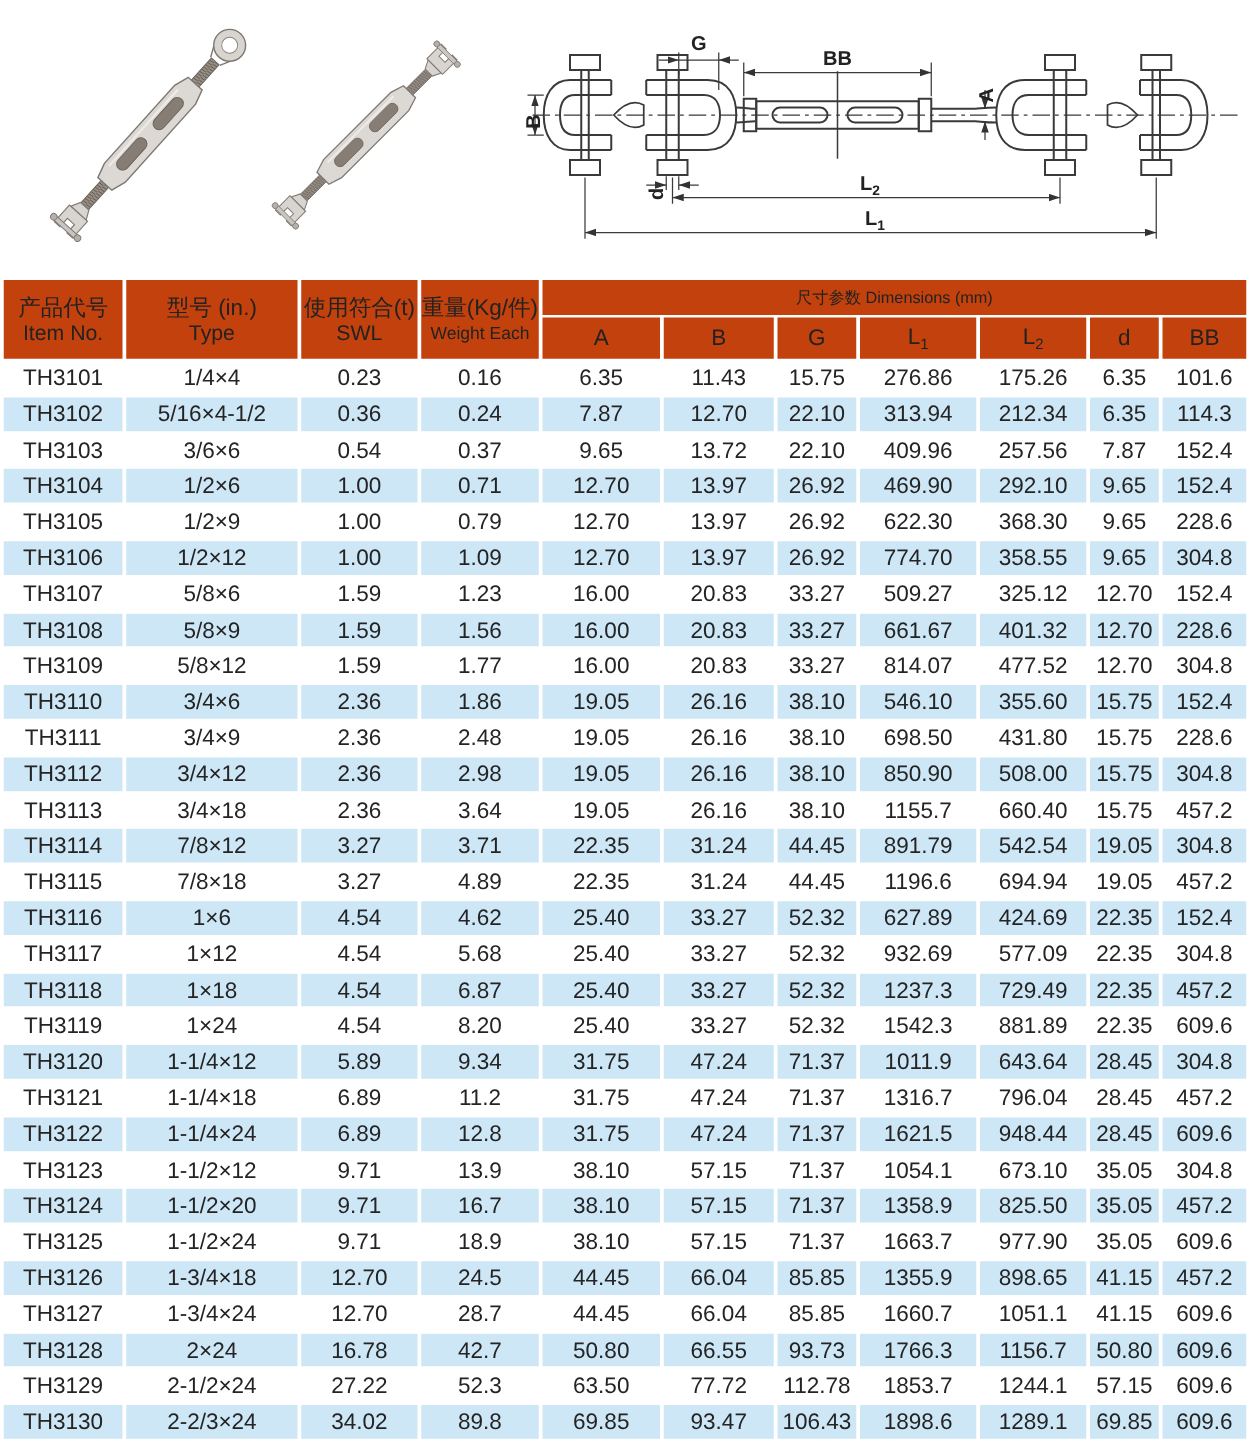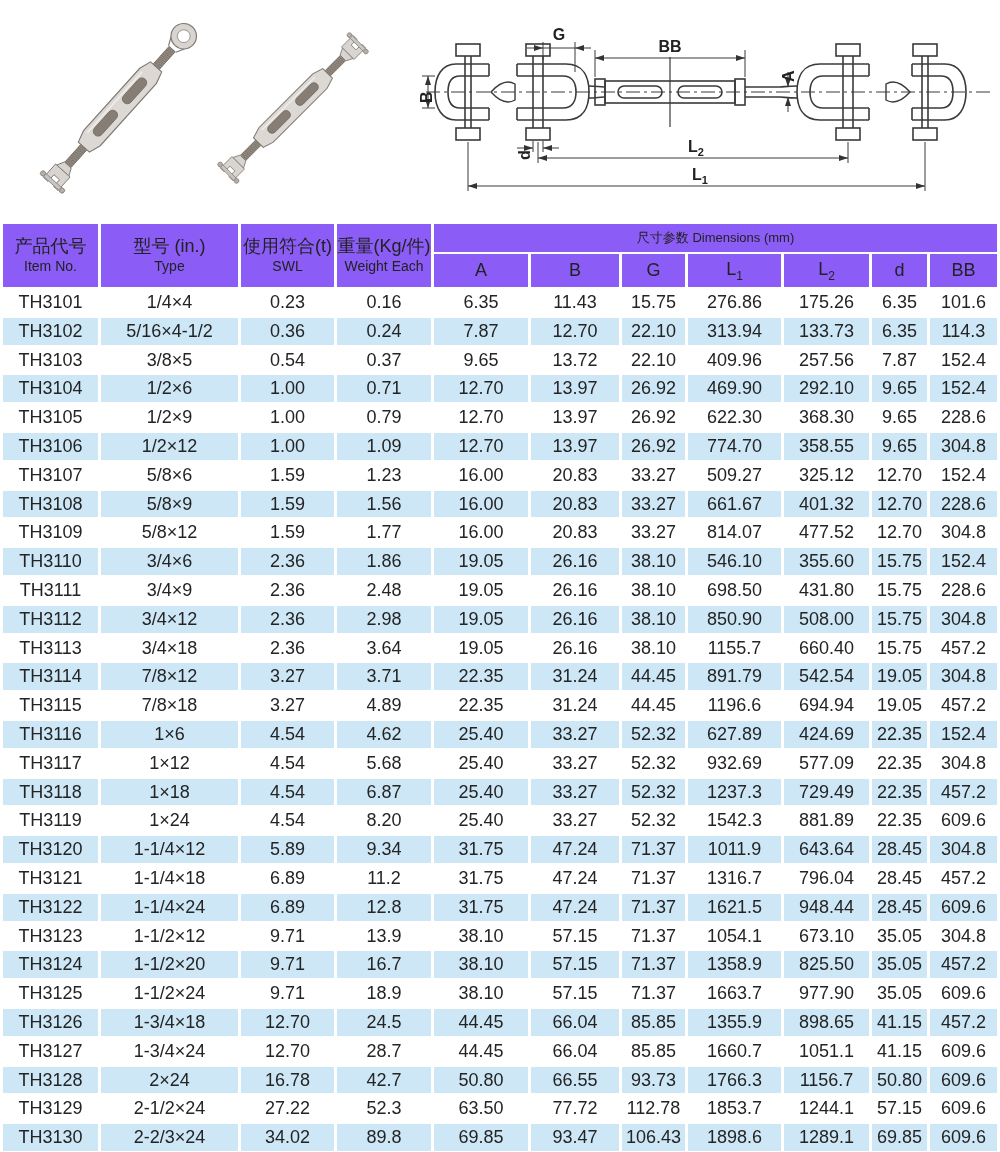--- a/index.html
+++ b/index.html
@@ -13,26 +13,26 @@
   .diagram-svg{position:absolute;left:420px;top:2px;}
 
   table.spec{
     border-collapse:separate;border-spacing:3px 2px;
     width:1000px;table-layout:fixed;
   }
   th,td{
     text-align:center;vertical-align:middle;padding:0;
     overflow:hidden;white-space:nowrap;
   }
-  thead th{background:#8b5cf6;font-weight:normal;}
+  thead th{background:#c2410c;font-weight:normal;}
   th.grp{height:28px;font-size:13px;}
   th.side{height:63px;}
   th.dimcol{height:33px;font-size:18px;}
   th .zh{font-size:18px;line-height:22px;}
-  th .en{font-size:14px;line-height:19px;}
+  th .en{font-size:17px;line-height:19px;}
   th .en-sm{font-size:14px;line-height:19px;}
   th sub{font-size:12px;}
   tbody td{font-size:18px;height:26.8px;line-height:26.8px;color:#242424;}
   tr.blue td{background:#cde7f6;}
   tr.white td{background:#ffffff;}
 
   .dimtext{font-family:"Liberation Sans","DejaVu Sans",sans-serif;font-size:16px;font-weight:600;fill:#222;}
   .dimsub{font-size:11px;}
 </style>
 </head>
@@ -261,27 +261,27 @@
       </tr>
       <tr class="blue">
         <td>TH3102</td>
         <td>5/16×4-1/2</td>
         <td>0.36</td>
         <td>0.24</td>
         <td>7.87</td>
         <td>12.70</td>
         <td>22.10</td>
         <td>313.94</td>
-        <td>133.73</td>
+        <td>212.34</td>
         <td>6.35</td>
         <td>114.3</td>
       </tr>
       <tr class="white">
         <td>TH3103</td>
-        <td>3/8×5</td>
+        <td>3/6×6</td>
         <td>0.54</td>
         <td>0.37</td>
         <td>9.65</td>
         <td>13.72</td>
         <td>22.10</td>
         <td>409.96</td>
         <td>257.56</td>
         <td>7.87</td>
         <td>152.4</td>
       </tr>

